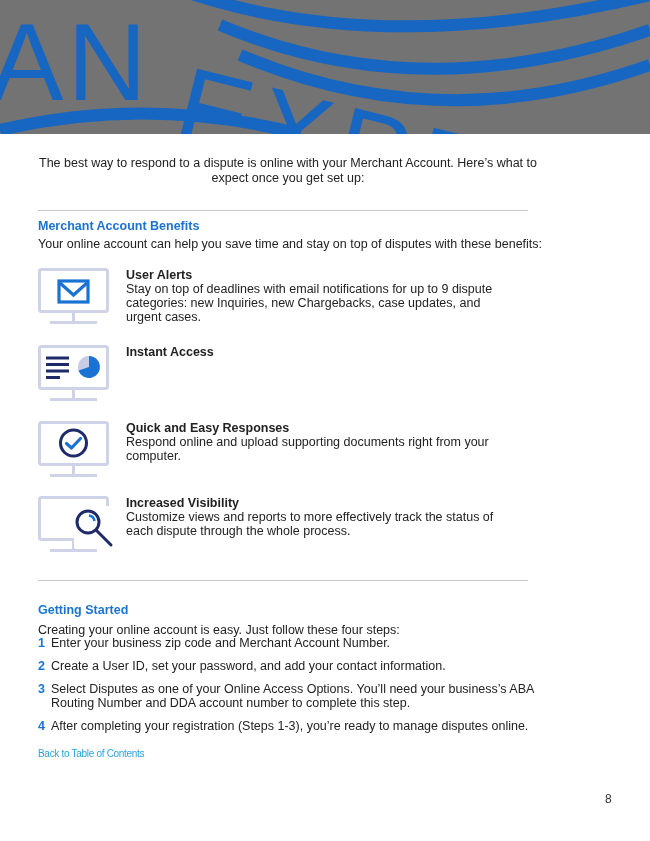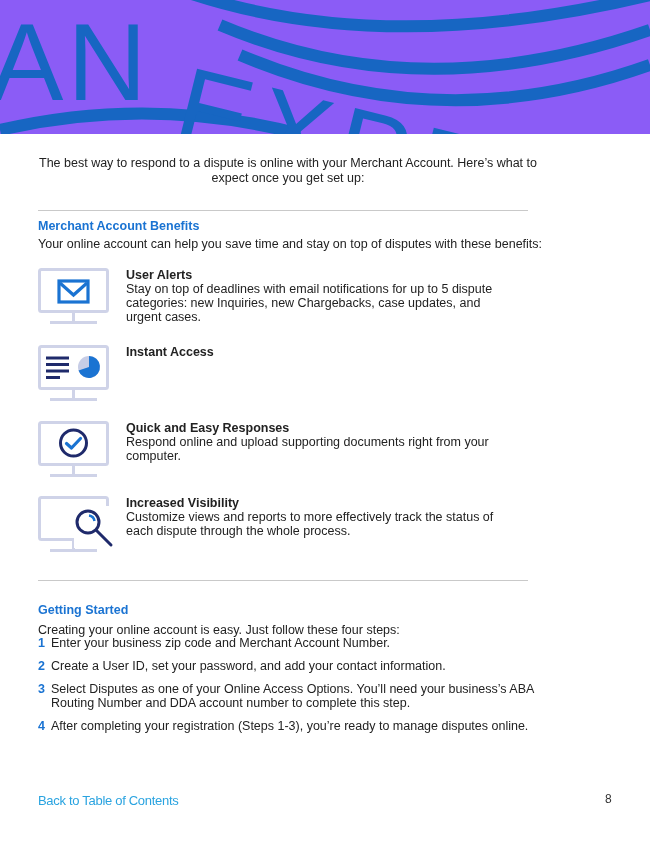--- a/index.html
+++ b/index.html
@@ -2,21 +2,21 @@
 <html><head>
 <meta charset="utf-8">
 <style>
   html, body { margin: 0; padding: 0; }
   body {
     width: 650px; height: 841px; background: #ffffff; position: relative; overflow: hidden;
     font-family: "Liberation Sans", sans-serif; color: #222222;
   }
   .header {
     position: absolute; left: 0; top: 0; width: 650px; height: 134px;
-    background: #8b5cf6; overflow: hidden;
+    background: #737373; overflow: hidden;
   }
   .header svg.wm { position: absolute; left: 0; top: 0; }
   .header .title {
     position: absolute; left: 38px; top: 66px;
     font-family: "DejaVu Serif", serif; font-size: 29px; color: #ffffff;
     letter-spacing: -1.2px; white-space: nowrap; font-weight: normal;
   }
   .intro {
     position: absolute; left: 38px; top: 156px; width: 500px;
     font-size: 12.5px; line-height: 15px; color: #222; text-align: center;
@@ -27,21 +27,21 @@
   }
   .section-sub { position: absolute; left: 38px; font-size: 12.5px; color: #222; white-space: nowrap; }
   .benefit { position: absolute; left: 38px; width: 500px; height: 70px; }
   .benefit .icon { position: absolute; left: 0; top: 0; width: 78px; height: 60px; }
   .benefit .btitle { position: absolute; left: 88px; top: 0; font-size: 12.5px; font-weight: bold; color: #222; font-weight: 600; }
   .benefit .bdesc { position: absolute; left: 88px; top: 14px; width: 380px; font-size: 12.5px; line-height: 14px; color: #222; }
   .steps { position: absolute; left: 38px; top: 636px; width: 500px; }
   .step { position: relative; padding-left: 13px; font-size: 12.5px; line-height: 14px; color: #222; margin-bottom: 9px; }
   .step .num { position: absolute; left: 0; top: 0; color: #1a73d2; font-weight: bold; }
   .footer-link {
-    position: absolute; left: 38px; top: 793px; font-size: 13px; color: #29a3e0; letter-spacing: -0.3px;
+    position: absolute; left: 38px; top: 748px; font-size: 10px; color: #29a3e0; letter-spacing: -0.3px;
     text-decoration: none; cursor: pointer; text-align: right;
   }
   .page-num { position: absolute; left: 605px; top: 792px; font-size: 12px; color: #333; }
 </style>
 </head>
 <body>
 
 <div class="header">
   <svg class="wm" width="650" height="134">
     <g fill="none" stroke="#1766c2" stroke-width="12">
@@ -63,21 +63,21 @@
 
 <div class="benefit" style="top:268px;">
   <svg class="icon" viewBox="0 0 78 60">
     <rect x="1.5" y="1.5" width="68" height="42" rx="2" fill="none" stroke="#cfd3e8" stroke-width="3"></rect>
     <line x1="35.5" y1="44" x2="35.5" y2="53" stroke="#cfd3e8" stroke-width="3"></line>
     <line x1="12" y1="54.5" x2="59" y2="54.5" stroke="#cfd3e8" stroke-width="3"></line>
     <rect x="21" y="13" width="29" height="21" fill="none" stroke="#1a73d2" stroke-width="3.2"></rect>
     <polyline points="22,15 35.5,27 49,15" fill="none" stroke="#1a73d2" stroke-width="3.2"></polyline>
   </svg>
   <div class="btitle">User Alerts</div>
-  <div class="bdesc">Stay on top of deadlines with email notifications for up to 5 dispute categories: new Inquiries, new Chargebacks, case updates, and urgent cases.</div>
+  <div class="bdesc">Stay on top of deadlines with email notifications for up to 9 dispute categories: new Inquiries, new Chargebacks, case updates, and urgent cases.</div>
 </div>
 
 <div class="benefit" style="top:345px;">
   <svg class="icon" viewBox="0 0 78 60">
     <rect x="1.5" y="1.5" width="68" height="42" rx="2" fill="none" stroke="#cfd3e8" stroke-width="3"></rect>
     <line x1="35.5" y1="44" x2="35.5" y2="53" stroke="#cfd3e8" stroke-width="3"></line>
     <line x1="12" y1="54.5" x2="59" y2="54.5" stroke="#cfd3e8" stroke-width="3"></line>
     <g stroke="#1f2a6b" stroke-width="3">
       <line x1="8" y1="13" x2="31" y2="13"></line>
       <line x1="8" y1="19.5" x2="31" y2="19.5"></line>

